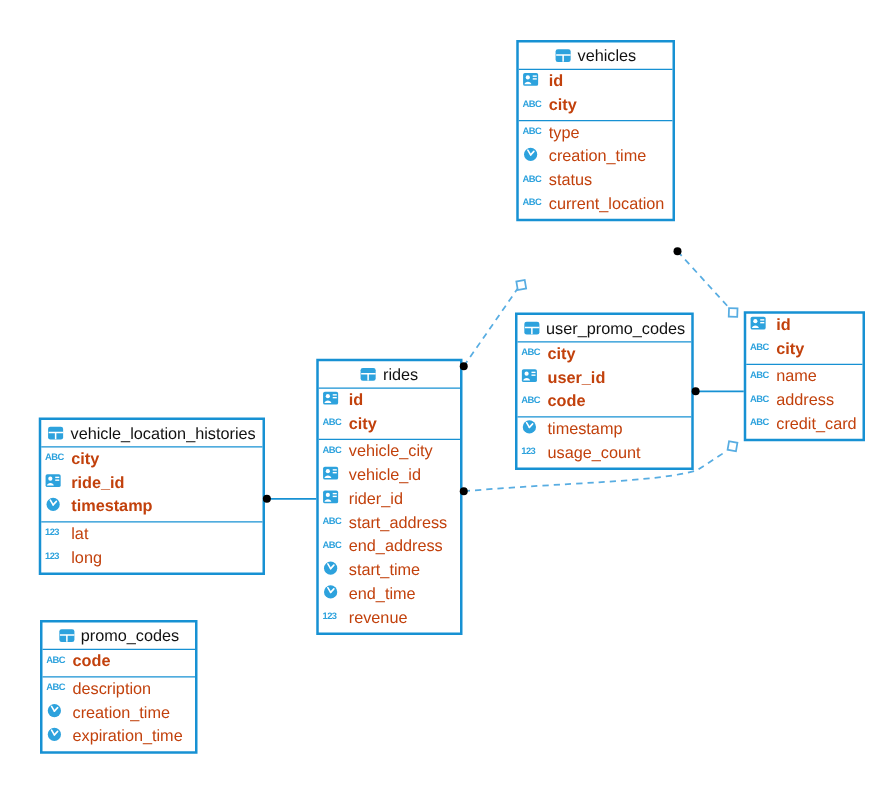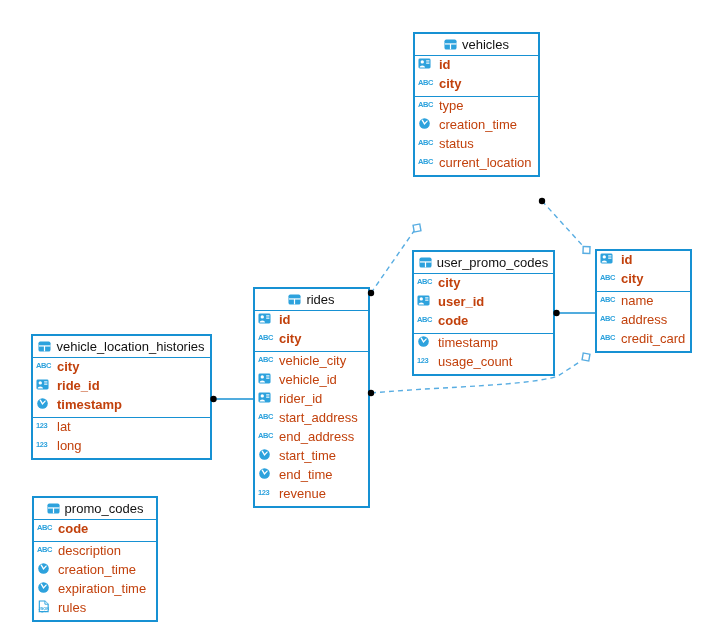--- a/index.html
+++ b/index.html
@@ -474,26 +474,15 @@
           <span class="ic">
             <svg width="13" height="13" viewBox="0 0 14 14">
               <circle cx="7" cy="7" r="5.7" fill="#2da2dd"></circle>
               <path d="M7 7.4 L4.6 3.4" stroke="#fff" stroke-width="1.4" stroke-linecap="round"></path>
               <path d="M7 7.4 L9.8 4.4" stroke="#fff" stroke-width="1.4" stroke-linecap="round"></path>
               <path d="M1.6 2.8 L3.8 0.8" stroke="#fff" stroke-width="1.8"></path>
             </svg>
           </span>
           <span>expiration_time</span>
         </div>
-        <div class="row">
-          <span class="ic">
-            <svg width="13" height="14" viewBox="0 0 14 15">
-              <path d="M2.5 1 h6 l3.5 3.5 v8 h-9.5 z" fill="#fff" stroke="#2da2dd" stroke-width="1.2"></path>
-              <path d="M8.5 1 v3.5 h3.5" fill="#fff" stroke="#2da2dd" stroke-width="1"></path>
-              <text x="1.6" y="11.2" font-family="Liberation Sans, sans-serif" font-size="4.2" font-weight="bold" fill="#2da2dd">JSON</text>
-              <path d="M2 12.6 q1.2 -1 2.4 0 q1.2 1 2.4 0 q1.2 -1 2.4 0" fill="none" stroke="#2da2dd" stroke-width="0.8"></path>
-            </svg>
-          </span>
-          <span>rules</span>
-        </div>
       </div>
     </div>
   </div>
 
 </body></html>

